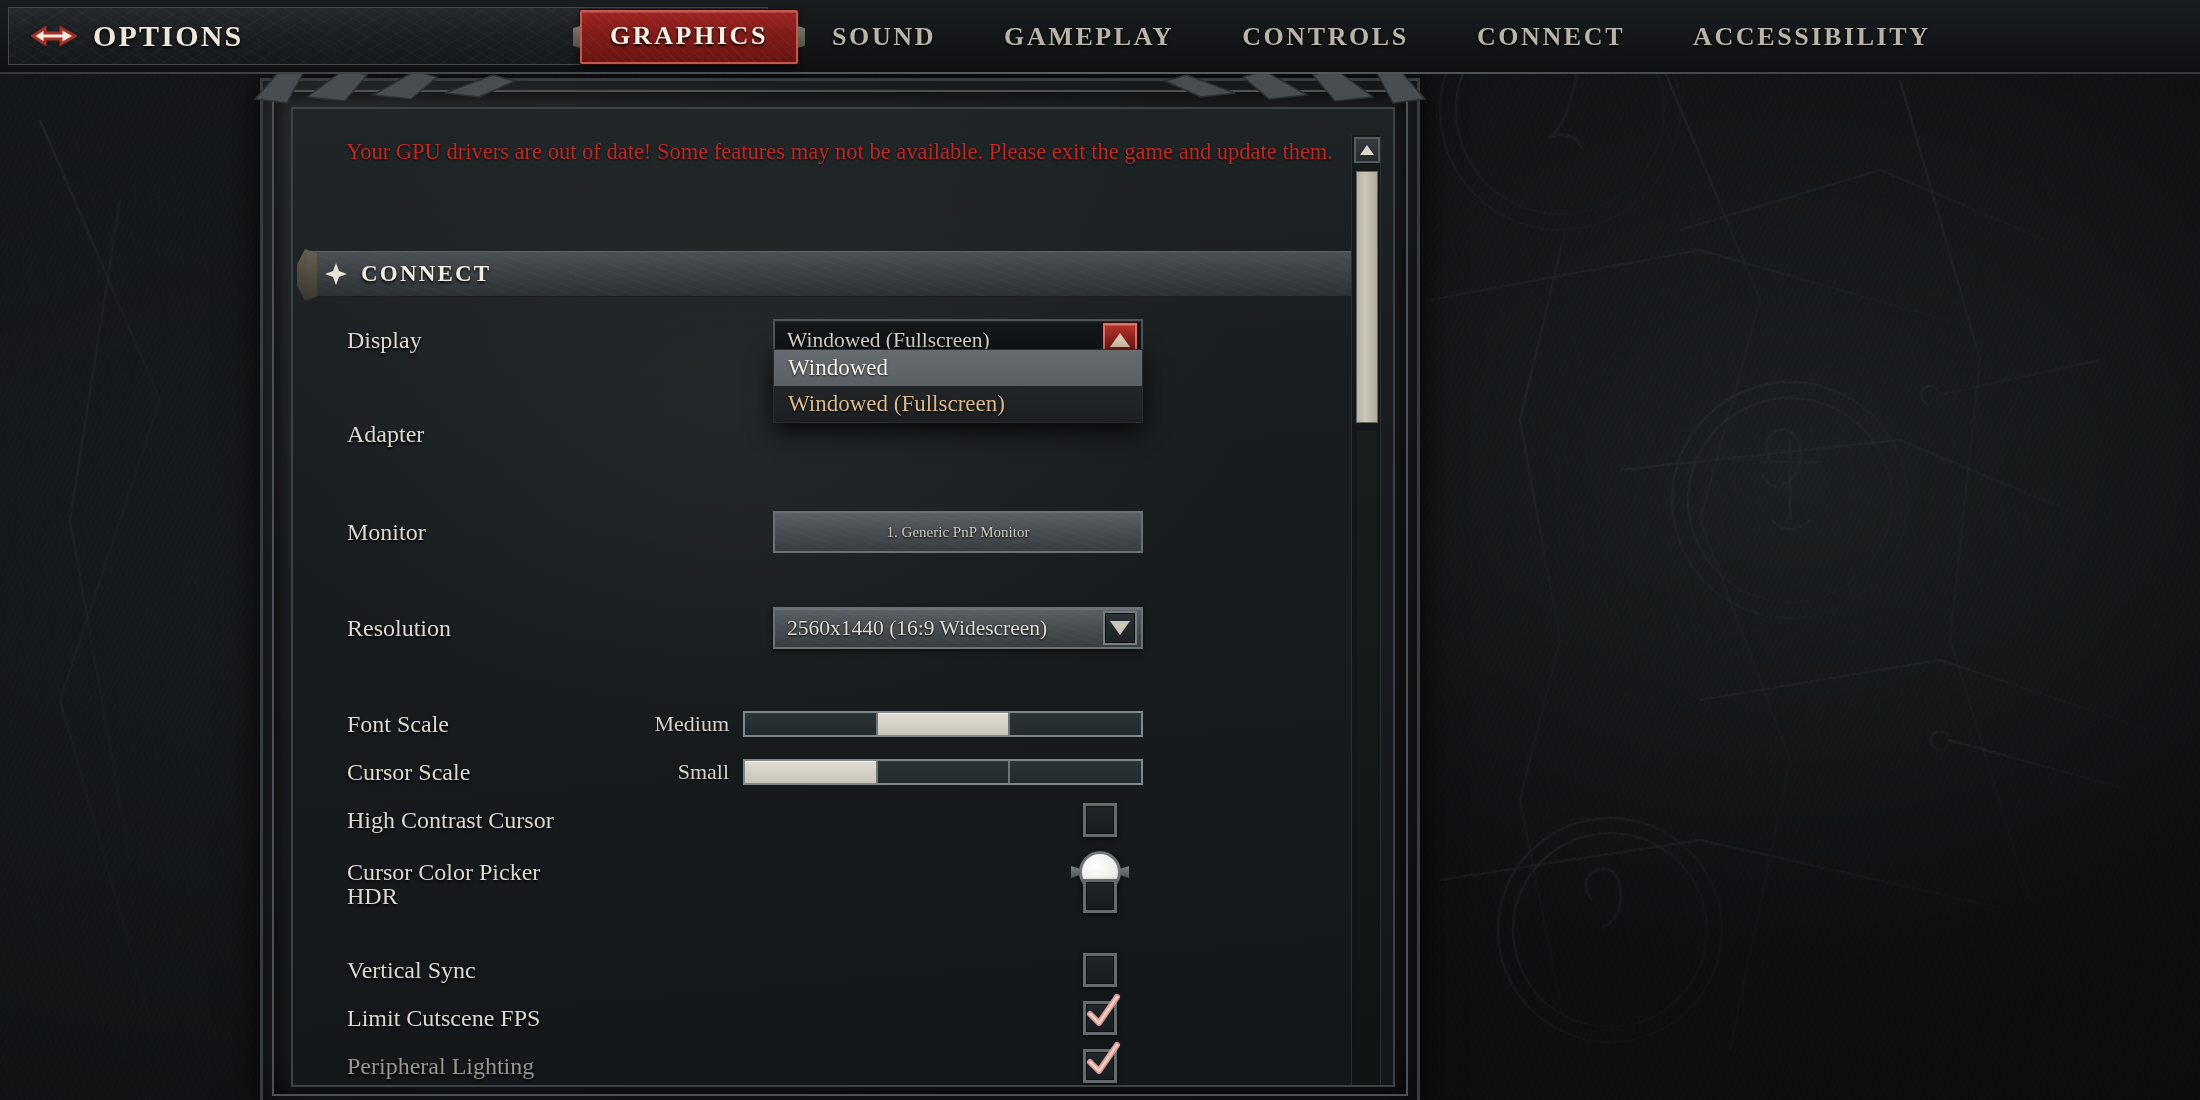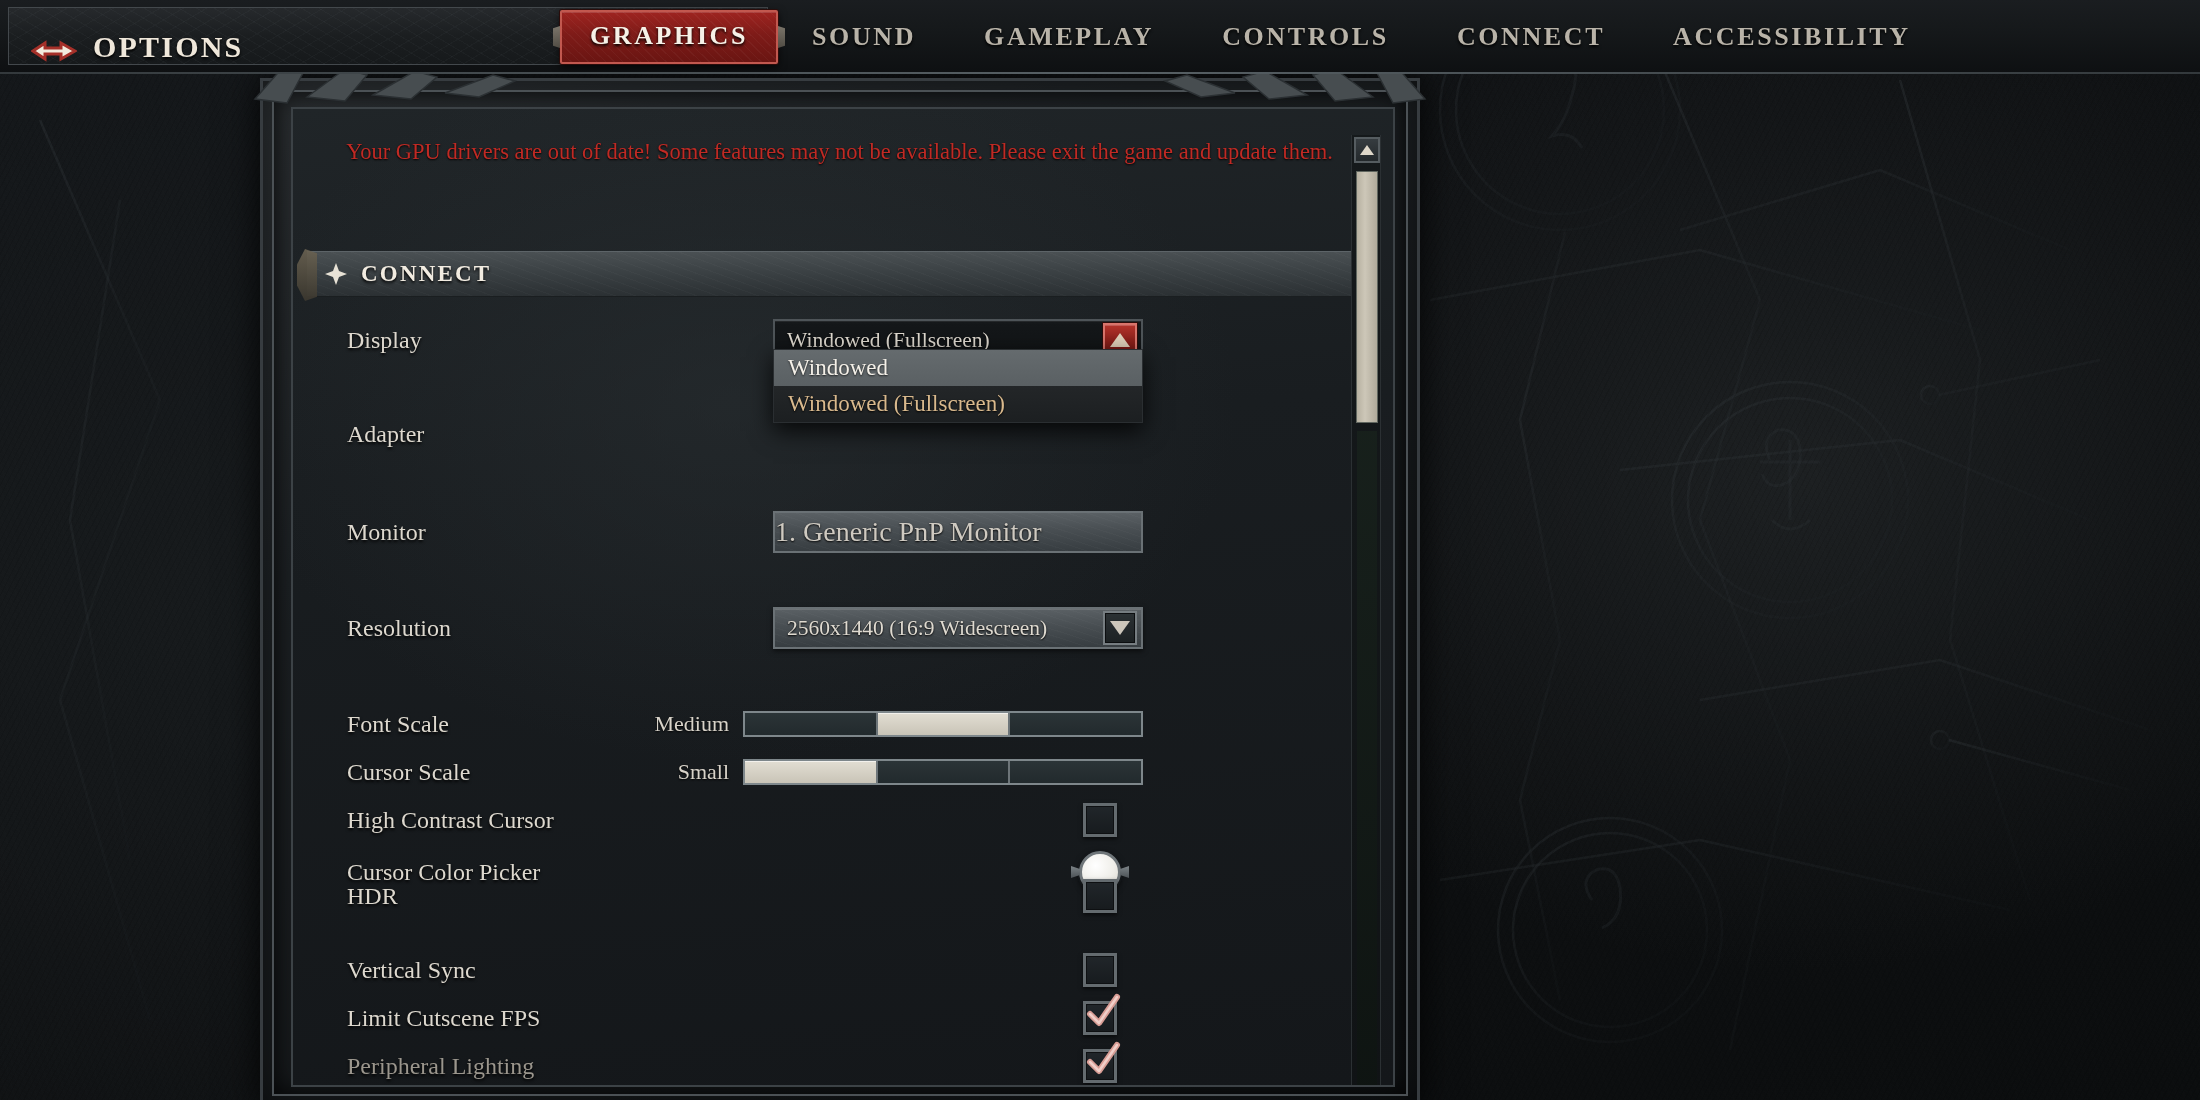--- a/index.html
+++ b/index.html
@@ -65,21 +65,21 @@
     position: relative;
     margin-left: 8px;
     width: 760px;
     height: 58px;
     background:
       repeating-linear-gradient(31deg, rgba(120,132,138,0.05) 0px, rgba(120,132,138,0.05) 1px, rgba(0,0,0,0) 1px, rgba(0,0,0,0) 9px),
       repeating-linear-gradient(-31deg, rgba(120,132,138,0.05) 0px, rgba(120,132,138,0.05) 1px, rgba(0,0,0,0) 1px, rgba(0,0,0,0) 12px),
       linear-gradient(180deg, #26292c 0%, #1b1e20 50%, #16191b 100%);
     border: 1px solid #43484c;
     display: flex;
-    align-items: flex-end;
+    align-items: center;
     padding-left: 22px;
   }
   .opt-arrow {
     width: 46px; height: 26px;
     margin-right: 16px;
     flex: 0 0 auto;
   }
   .options-label {
     font-size: 30px;
     letter-spacing: 2.2px;
@@ -109,20 +109,21 @@
   }
   .tab.active {
     color: #f6f1e7;
     background:
       repeating-linear-gradient(44deg, rgba(255,255,255,0.035) 0px, rgba(255,255,255,0.035) 1px, rgba(0,0,0,0) 1px, rgba(0,0,0,0) 6px),
       linear-gradient(180deg, #9e2420 0%, #7e1b18 45%, #6a1512 100%);
     border: 2px solid #c2584f;
     border-radius: 2px;
     padding: 9px 28px 11px;
     box-shadow: 0 0 0 1px #2a0c0a, 0 3px 9px rgba(0,0,0,0.75), inset 0 1px 0 rgba(255,255,255,0.15);
+    margin-left: 20px;
   }
   .tab.active::before,
   .tab.active::after {
     content: "";
     position: absolute;
     top: 50%;
     width: 7px; height: 22px;
     transform: translateY(-50%);
     background: linear-gradient(180deg, #8d8578, #5c564c);
     clip-path: polygon(0 10%, 100% 0, 100% 100%, 0 90%);
@@ -334,26 +335,26 @@
   }
 
   
   .behind-value {
     position: absolute;
     left: 480px;
     width: 370px;
     height: 42px;
     display: flex;
     align-items: center;
-    justify-content: flex-start;
+    justify-content: center;
     background:
       repeating-linear-gradient(18deg, rgba(255,255,255,0.02) 0px, rgba(255,255,255,0.02) 1px, rgba(0,0,0,0) 1px, rgba(0,0,0,0) 6px),
       linear-gradient(180deg, #5a6064 0%, #484e52 45%, #373d41 100%);
     border: 2px solid #6a7175;
-    font-size: 28px;
+    font-size: 15px;
     color: #cfcac1;
     text-shadow: 0 1px 2px #000;
     z-index: 30;
   }
 
   
   .slider-wrap {
     position: absolute;
     left: 318px;
     width: 532px;

